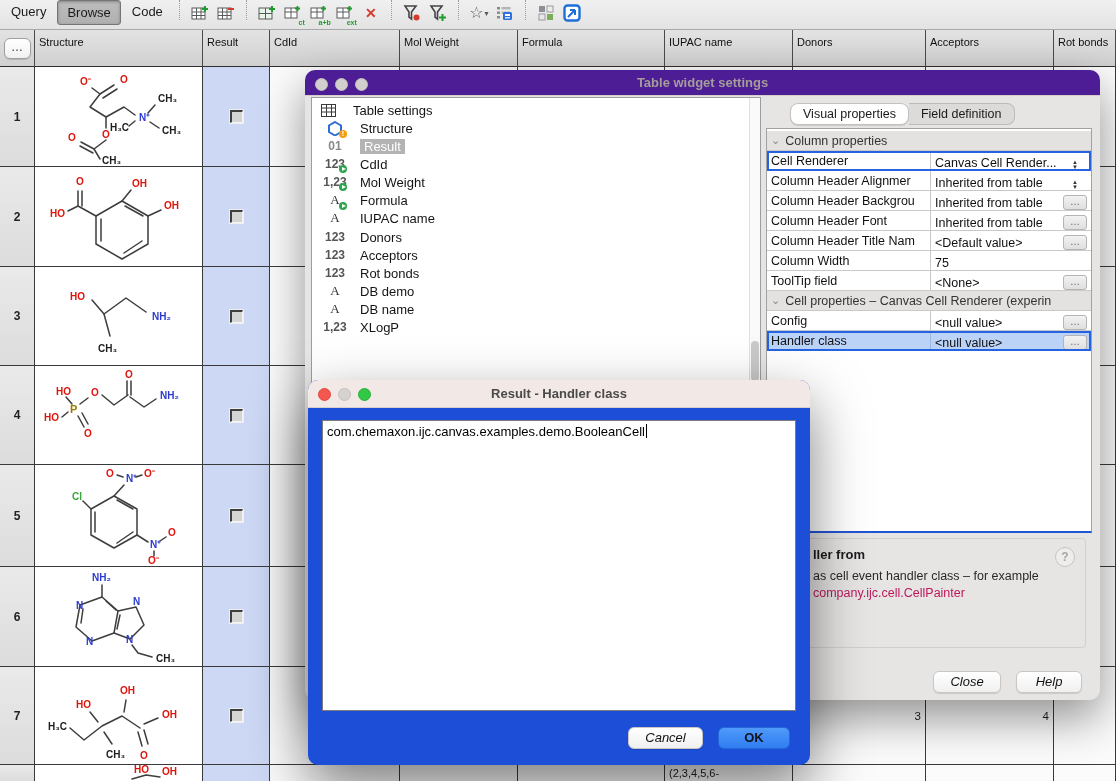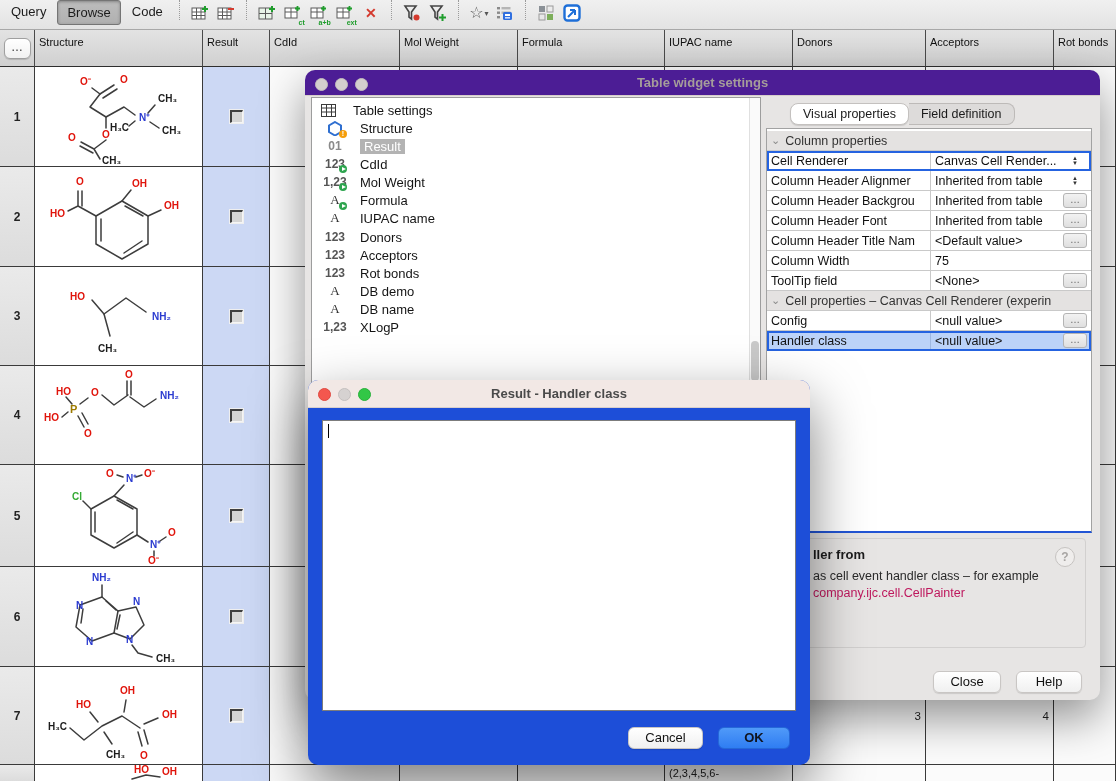--- a/index.html
+++ b/index.html
@@ -78,21 +78,21 @@
   .badge.orange { background:#f59e0b; color:#fff; font-size:7px; font-weight:bold; text-align:center; line-height:8px; }
 
   .seg-tabs { position:absolute; left:485px; top:33px; height:22px; display:flex; }
   .seg { font-size:12.5px; color:#1a1a1a; padding:3px 12px; background:#dddbda; border:1px solid #bdbab8; }
   .seg.first { border-radius:8px 0 0 8px; }
   .seg.last { border-radius:0 8px 8px 0; border-left:none; }
   .seg.active { background:#ffffff; border:1px solid #c4c1bf; border-radius:8px; box-shadow:0 1px 1px rgba(0,0,0,.12); }
 
   #prop-panel { position:absolute; left:461px; top:58px; width:326px; height:405px; background:#fff;
     border:1px solid #a2a2a2; border-bottom:2px solid #2255d5; }
-  .prow { position:absolute; left:0; width:324px; height:20px; display:flex; align-items:center;
+  .prow { position:absolute; left:0; width:324px; height:20px; display:flex; align-items:flex-end;
     border-bottom:1px solid #c9c9c9; background:#fff; font-size:12.5px; color:#111; }
   .prow .lbl { width:164px; padding-left:4px; border-right:1px solid #c9c9c9; white-space:nowrap; overflow:hidden; height:100%; display:flex; align-items:center; }
   .prow .val { width:128px; padding-left:4px; white-space:nowrap; overflow:hidden; }
   .prow .ctl { width:32px; display:flex; justify-content:center; }
   .prow.focused { outline:2px solid #2563e0; outline-offset:-2px; }
   .prow.selected { background:#bcd3f8; outline:2px solid #2563e0; outline-offset:-2px; }
   .psec { position:absolute; left:0; width:324px; height:20px; background:#e4e2e1; border-bottom:1px solid #c9c9c9;
     font-size:12.5px; color:#333; display:flex; align-items:center; padding-left:4px; }
   .psec .chev { color:#8a8a8a; font-size:11px; margin-right:5px; }
   .ell-btn { width:24px; height:15px; background:linear-gradient(#f2f2f2,#dfdfdf); border:1px solid #b4b4b4;
@@ -102,21 +102,21 @@
 
   #help-box { position:absolute; left:463px; top:468px; width:318px; height:110px; background:#e7e5e4;
     border:1px solid #d2d0cf; border-radius:4px; }
   #help-title { position:absolute; left:44px; top:8px; font-size:13px; font-weight:bold; color:#1c1c1c; }
   #help-line1 { position:absolute; left:44px; top:30px; font-size:12.5px; color:#2a2a2a; }
   #help-line2 { position:absolute; left:44px; top:47px; font-size:12.5px; color:#be185d; }
   #help-q { position:absolute; right:10px; top:8px; width:20px; height:20px; border-radius:50%;
     background:#efedec; border:1px solid #c6c3c1; color:#a8a5a3; font-size:12px; font-weight:bold;
     text-align:center; line-height:18px; }
   .dlg-btn { position:absolute; height:22px; background:linear-gradient(#ffffff,#f0f0f0); border:1px solid #c9c6c4;
-    border-radius:6px; font-size:13px; color:#111; text-align:center; line-height:20px; box-shadow:0 1px 1px rgba(0,0,0,.12); }
+    border-radius:6px; font-size:13px; color:#111; text-align:center; line-height:20px; box-shadow:0 1px 1px rgba(0,0,0,.12);font-style:italic; }
 
   
   #handler-dlg { left:308px; top:380px; width:502px; height:385px; background:#1d4ed8;
     box-shadow:0 22px 55px rgba(0,0,0,.5); }
   #handler-title { position:absolute; left:0; top:0; width:100%; height:28px; background:#f2e8e5;
     border-bottom:1px solid #d8cfcc; border-radius:10px 10px 0 0; }
   #handler-title .t { text-align:center; font-size:13px; font-weight:bold; color:#4a4a4a; line-height:28px; }
   .tl-red { background:#f4574e; border:1px solid #e04940; }
   .tl-dim { background:#d6d2d1; border:1px solid #c4c0bf; }
   .tl-green { background:#32c746; border:1px solid #28b13a; }
@@ -675,19 +675,19 @@
   </div>
 
   <div class="dialog" id="handler-dlg">
     <div id="handler-title">
       <span class="tl-dot tl-red" style="left:10px"></span>
       <span class="tl-dot tl-dim" style="left:30px"></span>
       <span class="tl-dot tl-green" style="left:50px"></span>
       <div class="t">Result - Handler class</div>
     </div>
     <div id="handler-text">
-      <span class="caret-bar"></span>
+      <span>com.chemaxon.ijc.canvas.examples.demo.BooleanCell</span><span class="caret-bar"></span>
     </div>
     <div class="dlg-btn" id="btn-cancel">Cancel</div>
     <div id="btn-ok">OK</div>
   </div>
 
 </div>
 
 </body></html>

